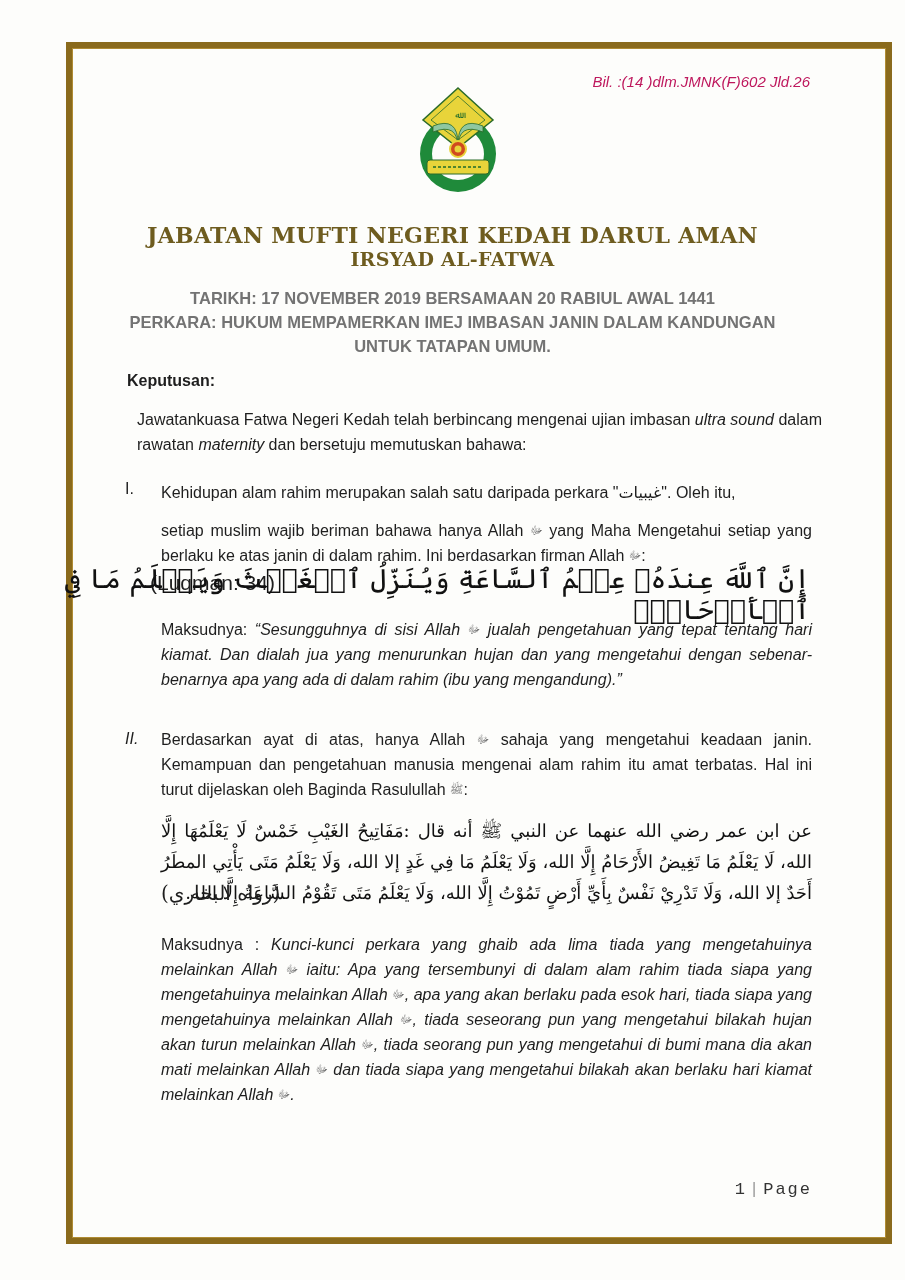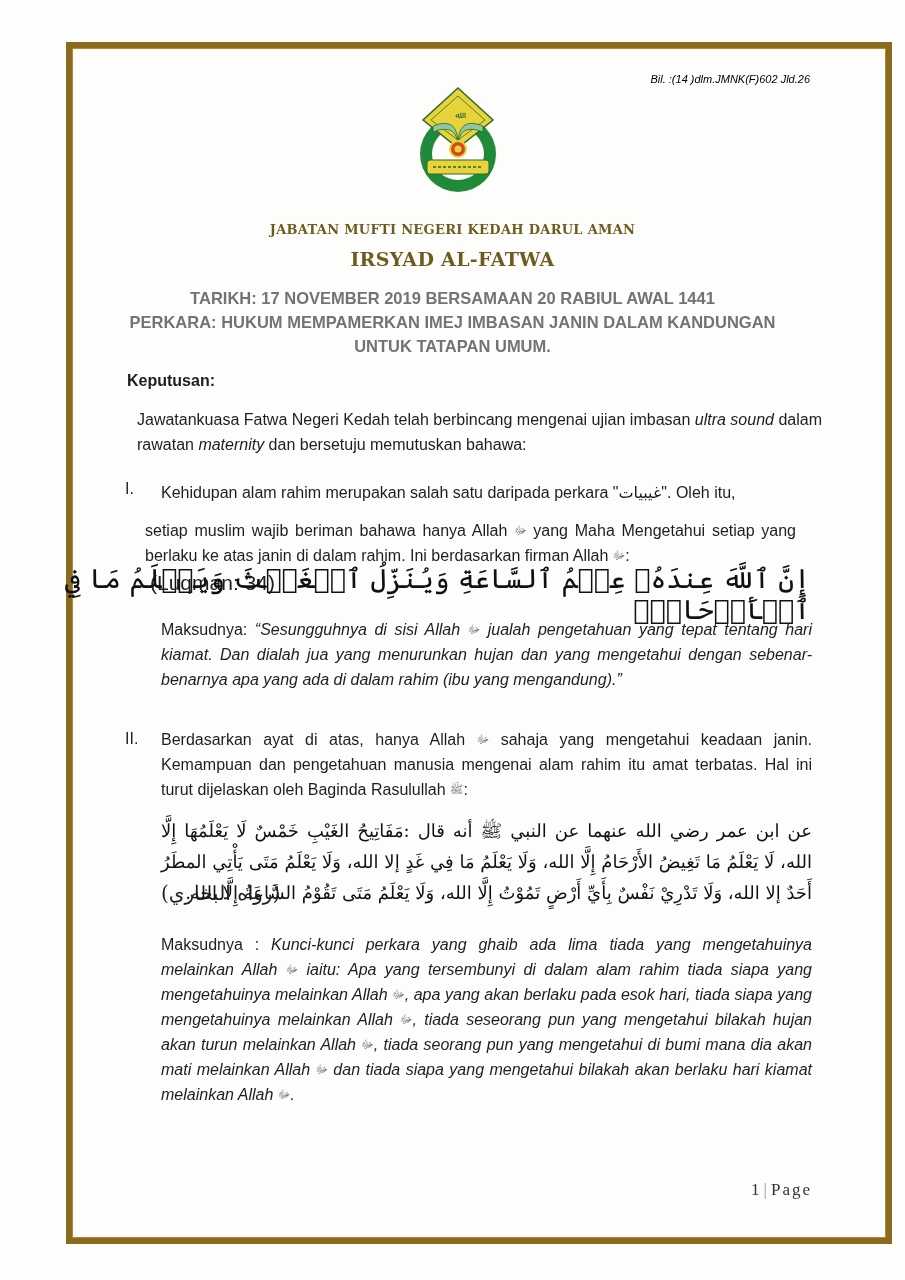--- a/index.html
+++ b/index.html
@@ -7,62 +7,62 @@
     width: 905px; height: 1280px; background: #fdfdfb; position: relative;
     font-family: "Liberation Sans", "DejaVu Sans", sans-serif; color: #1e1e1e;
     overflow: hidden;
   }
   .frame {
     position: absolute; left: 66px; top: 42px; width: 814px; height: 1190px;
     border: 6px solid #8a6a1c; box-sizing: content-box;
     box-shadow: inset 0 0 0 1px #b08c34;
   }
   .ref {
-    position: absolute; top: 73px; right: 95px; font-size: 11px; font-style: italic; color: #000000; text-align: right;
+    position: absolute; top: 73px; right: 95px; font-size: 15px; font-style: italic; color: #be185d; text-align: right;
   }
   .logo { position: absolute; left: 413px; top: 86px; width: 90px; height: 112px; }
   .org {
     position: absolute; left: 0; width: 905px; text-align: center;
     font-family: "DejaVu Serif", "Liberation Serif", serif; font-weight: bold;
     color: #6e5c1f; letter-spacing: 0.3px;
   }
-  .org1 { top: 222px; font-size: 13px; }
+  .org1 { top: 222px; font-size: 22px; }
   .org2 { top: 248px; font-size: 19px; }
   .head {
     position: absolute; left: 0; width: 905px; text-align: center;
     font-weight: bold; font-size: 16.5px; color: #737373; line-height: 23px;
   }
   .h1 { top: 287px; }
   .h2 { top: 311px; }
   .h3 { top: 335px; }
   .kep { position: absolute; left: 127px; top: 372px; font-weight: bold; font-size: 16px; }
   .para { position: absolute; font-size: 16px; line-height: 25px; text-align: justify; }
   .p-intro { left: 137px; top: 407px; width: 685px; }
   .numeral { position: absolute; font-size: 16px; }
   .n1 { left: 125px; top: 480px; }
-  .n2 { left: 125px; top: 730px; }
+  .n2 { left: 125px; top: 730px; font-style: italic; }
   .p1a { left: 161px; top: 480px; width: 651px; }
-  .p1b { left: 145px; top: 518px; width: 651px; }
+  .p1b { left: 161px; top: 518px; width: 651px; }
   .luq { position: absolute; left: 150px; top: 571px; font-size: 21px; }
   .ayah {
     position: absolute; right: 95px; top: 563px; font-family: "DejaVu Serif", serif;
     font-size: 27px; direction: rtl; color: #111;
   }
   .p-maks1 { left: 161px; top: 617px; width: 651px; }
   .p2 { left: 161px; top: 727px; width: 651px; }
   .hadith {
     position: absolute; left: 161px; top: 815px; width: 651px; direction: rtl; text-align: justify;
     font-family: "DejaVu Serif", serif; font-size: 18px; line-height: 31px; color: #111;
   }
   .rawah { position: absolute; left: 161px; top: 881px; font-family: "DejaVu Serif", serif; font-size: 20px; direction: rtl; }
   .p-maks2 { left: 161px; top: 932px; width: 651px; }
   .it { font-style: italic; }
   .saw { font-size: 11px; color: #666; vertical-align: 2px; }
   .page-num {
-    position: absolute; right: 93px; top: 1180px; font-family: Liberation Serif, serif;
+    position: absolute; right: 93px; top: 1180px; font-family: Liberation Mono, monospace;
     font-size: 17px; letter-spacing: 2px; color: #333;
   }
   .page-num .bar { color: #999; margin: 0 2px; }
 </style>
 </head>
 <body>
 
 <div class="frame"></div>
 
 <div class="ref">Bil. :(14 )dlm.JMNK(F)602 Jld.26</div>

